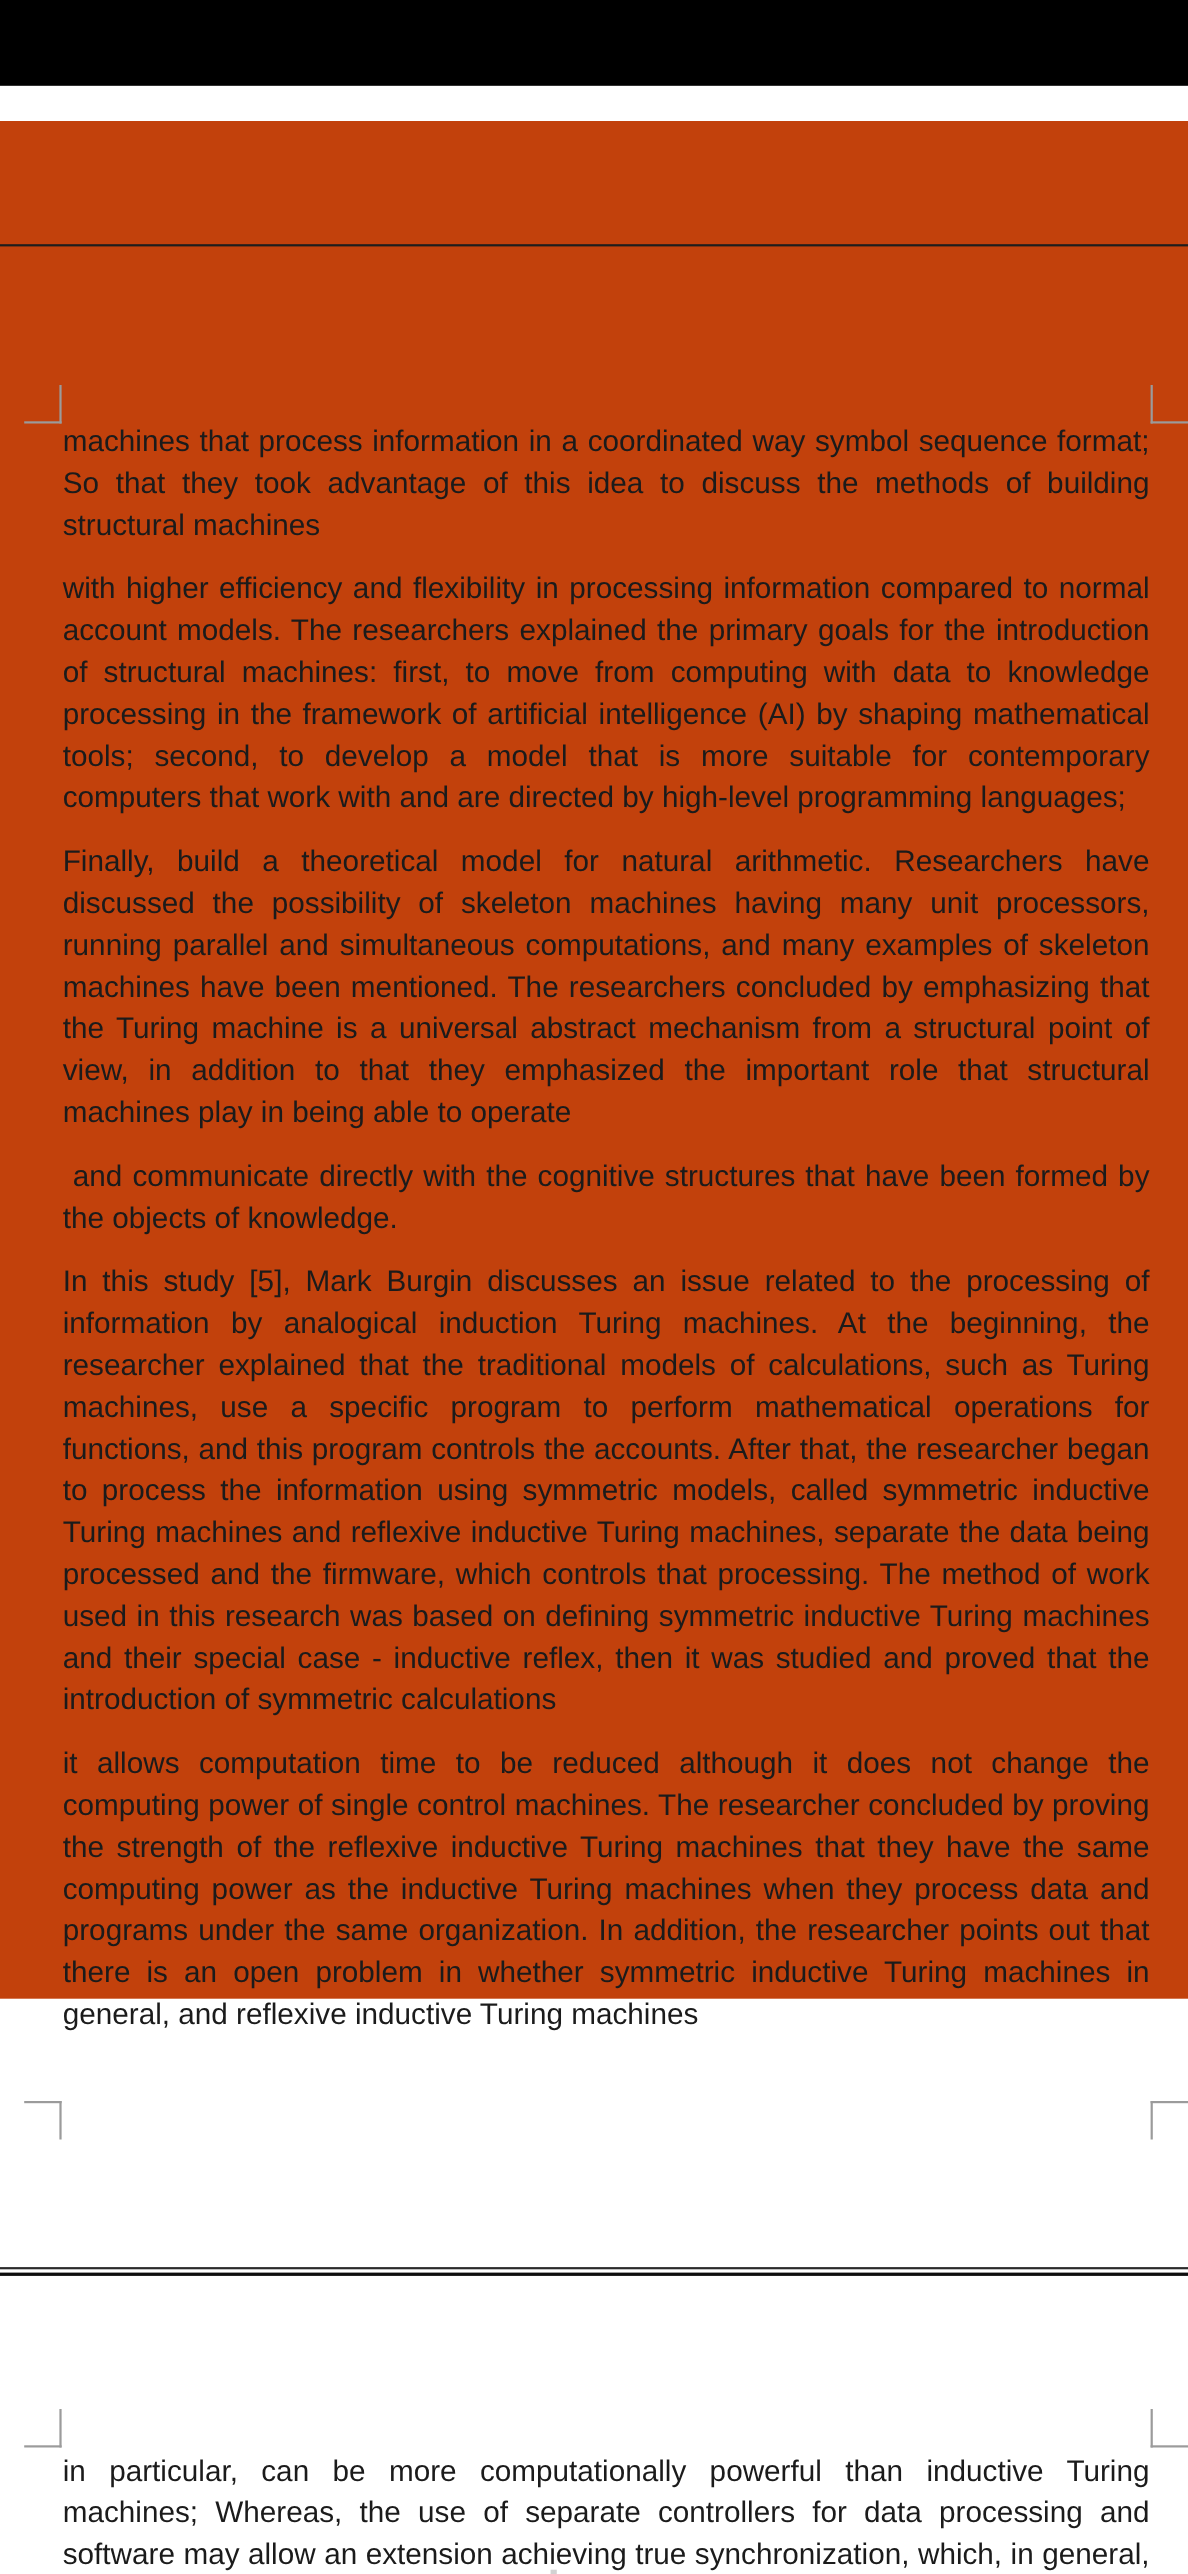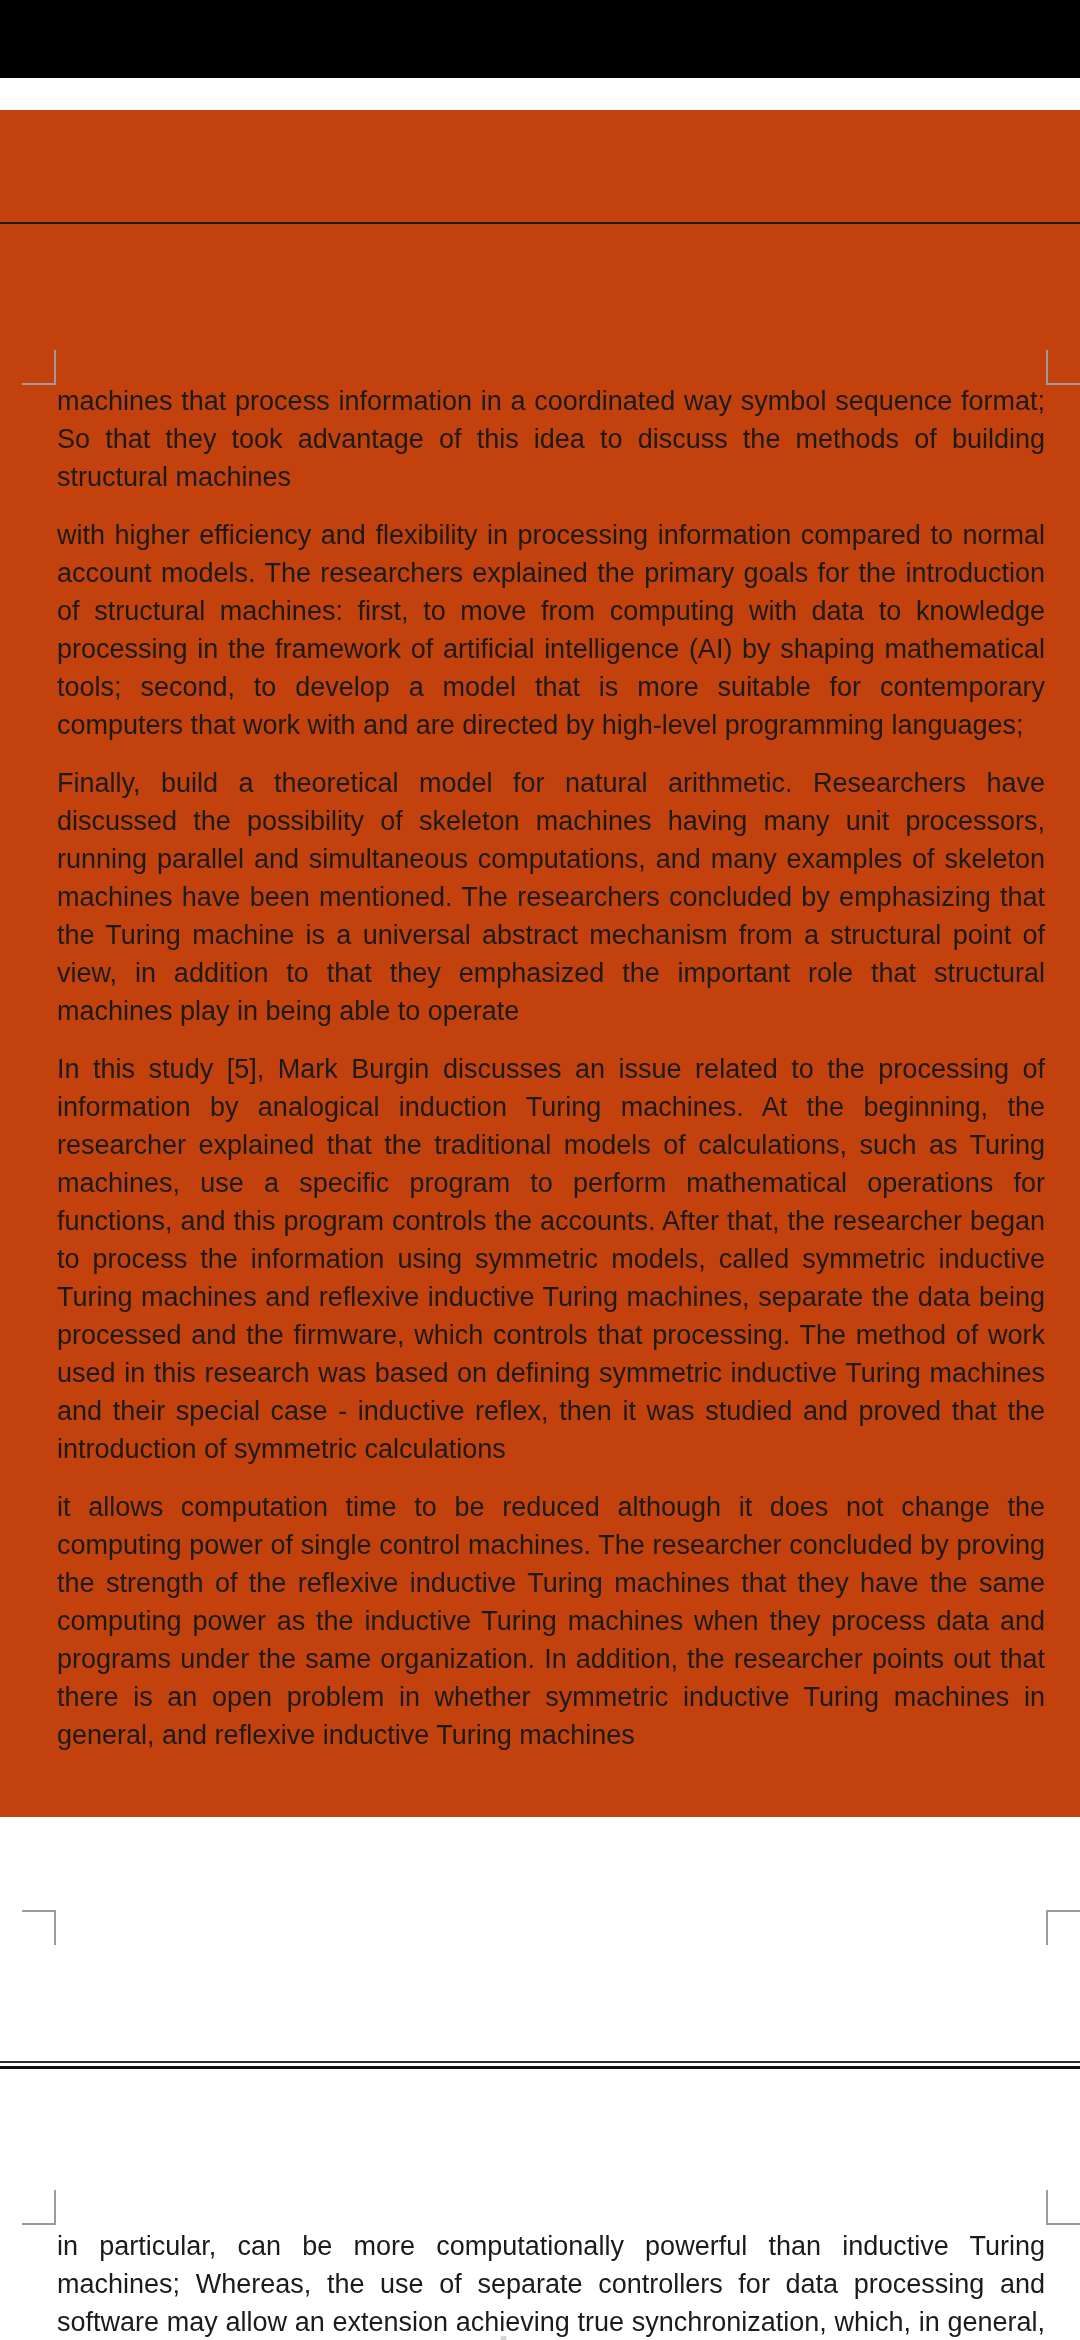--- a/index.html
+++ b/index.html
@@ -112,20 +112,21 @@
 
   <div class="mark tl p1-tl"></div>
   <div class="mark tr p1-tr"></div>
   <div class="mark bl p1-bl"></div>
   <div class="mark br p1-br"></div>
 
   <div class="text-block page1-text">
     <p>machines that process information in a coordinated way symbol sequence format; So that they took advantage of this idea to discuss the methods of building structural machines</p>
     <p>with higher efficiency and flexibility in processing information compared to normal account models. The researchers explained the primary goals for the introduction of structural machines: first, to move from computing with data to knowledge processing in the framework of artificial intelligence (AI) by shaping mathematical tools; second, to develop a model that is more suitable for contemporary computers that work with and are directed by high-level programming languages;</p>
     <p>Finally, build a theoretical model for natural arithmetic. Researchers have discussed the possibility of skeleton machines having many unit processors, running parallel and simultaneous computations, and many examples of skeleton machines have been mentioned. The researchers concluded by emphasizing that the Turing machine is a universal abstract mechanism from a structural point of view, in addition to that they emphasized the important role that structural machines play in being able to operate</p>
+    <p>&nbsp;and communicate directly with the cognitive structures that have been formed by the objects of knowledge.</p>
     <p>In this study [5], Mark Burgin discusses an issue related to the processing of information by analogical induction Turing machines. At the beginning, the researcher explained that the traditional models of calculations, such as Turing machines, use a specific program to perform mathematical operations for functions, and this program controls the accounts. After that, the researcher began to process the information using symmetric models, called symmetric inductive Turing machines and reflexive inductive Turing machines, separate the data being processed and the firmware, which controls that processing. The method of work used in this research was based on defining symmetric inductive Turing machines and their special case - inductive reflex, then it was studied and proved that the introduction of symmetric calculations</p>
     <p>it allows computation time to be reduced although it does not change the computing power of single control machines. The researcher concluded by proving the strength of the reflexive inductive Turing machines that they have the same computing power as the inductive Turing machines when they process data and programs under the same organization. In addition, the researcher points out that there is an open problem in whether symmetric inductive Turing machines in general, and reflexive inductive Turing machines</p>
   </div>
 
   <div class="page-divider-a"></div>
   <div class="page-divider-b"></div>
 
   <div class="mark tl p2-tl"></div>
   <div class="mark tr p2-tr"></div>
 

